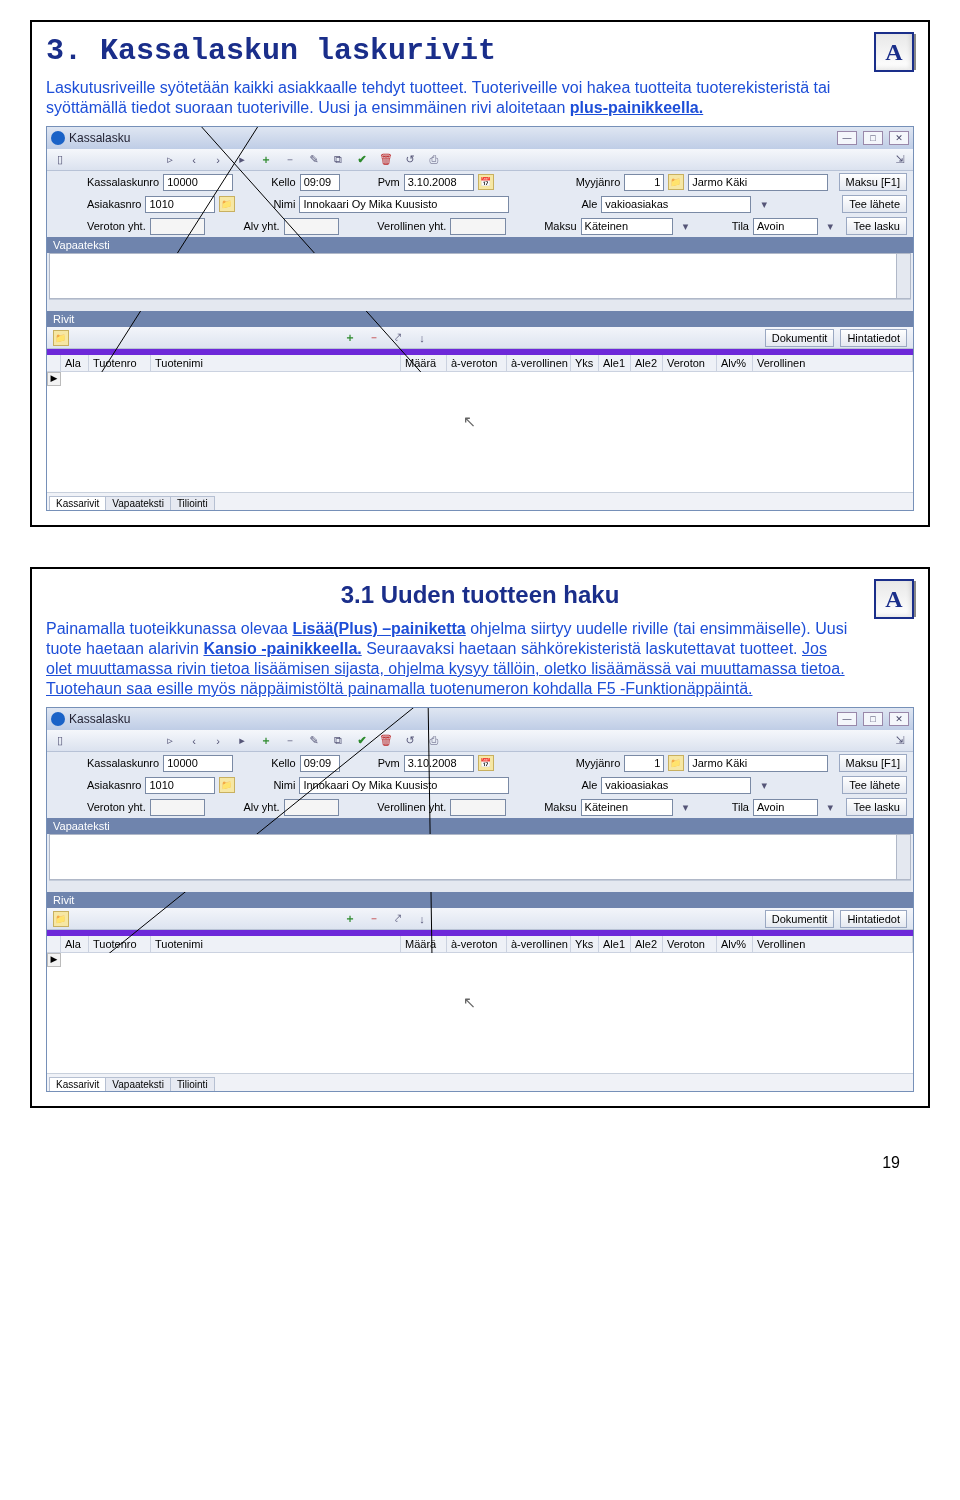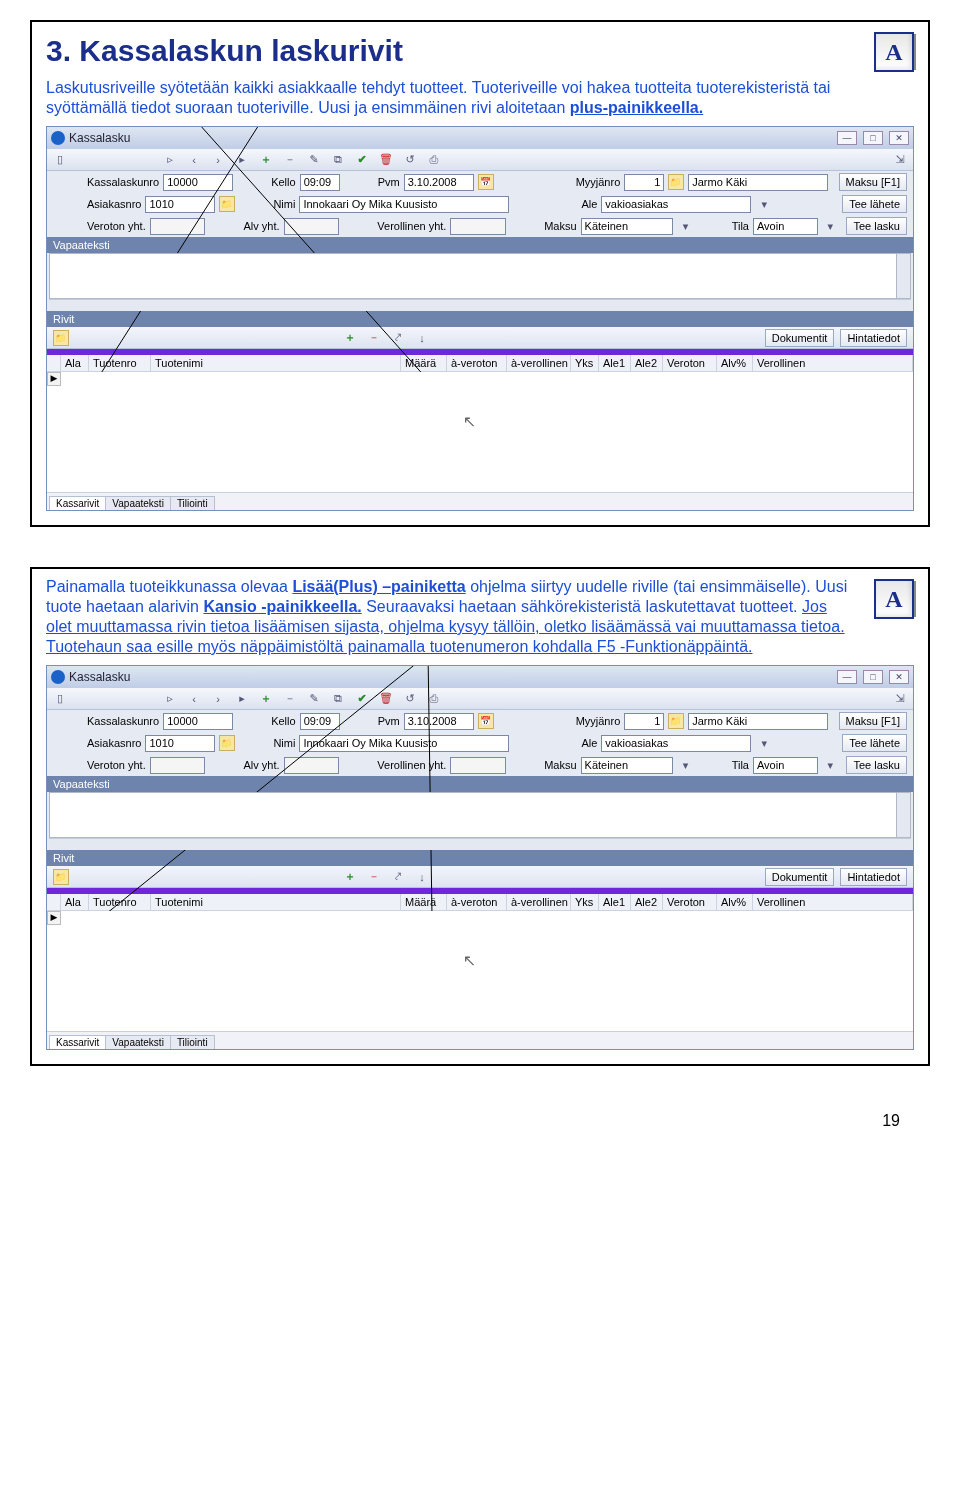--- a/index.html
+++ b/index.html
@@ -1,19 +1,19 @@
 <!DOCTYPE html>
 <html><head>
 <meta charset="utf-8">
 <style>
   * { box-sizing: border-box; margin: 0; padding: 0; }
   body { font-family: Arial, sans-serif; background: #fff; width: 960px; }
   .page { width: 960px; padding: 20px 30px; }
   .slide { border: 2px solid #000; margin-bottom: 40px; padding: 8px 14px 14px 14px; position: relative; }
-  .slide-title { font-size: 30px; color: #1a2e8a; margin: 4px 0 10px 0; }
+  .slide-title { font-size: 30px; color: #1a2e8a; margin: 4px 0 10px 0; font-family: Liberation Mono, monospace; }
   .slide-sub { font-size: 24px; color: #1a2e8a; margin: 4px 0 10px 0; }
   .logo-a { position: absolute; top: 10px; right: 14px; width: 40px; height: 40px; border: 2px solid #1a2e8a; background: linear-gradient(#e8e8e8,#fff); display:flex; align-items:center; justify-content:center; color:#1a2e8a; font-family: Georgia, serif; font-size: 24px; font-weight: bold; box-shadow: 4px 0 0 -2px #888, -2px -2px 4px rgba(0,0,0,.1) inset; }
   .intro { font-size: 16px; line-height: 1.25; color: #1d4ed8; margin-bottom: 8px; padding-right: 60px; }
   .u { text-decoration: underline; }
 
   
   .appwin { border: 1px solid #7690b8; background: #e5eaf3; margin-top: 6px; }
   .titlebar { height: 22px; background: linear-gradient(#dfe6f2,#bfcde6); display:flex; align-items:center; padding:0 4px; gap:4px; font-size:12px; color:#223; }
   .tb-icon { width:14px; height:14px; border-radius:50%; background:#1a62c7; display:inline-block; }
   .tb-sp { flex:1; }
@@ -176,20 +176,21 @@
     <div class="bottabs">
       <span class="btab">Kassarivit</span>
       <span class="btab inactive">Vapaateksti</span>
       <span class="btab inactive">Tiliointi</span>
     </div>
   </div>
 </div>
 
 <div class="slide" id="slide2">
   <div class="logo-a">A</div>
+  <h2 class="slide-sub" style="text-align:center">3.1 Uuden tuotteen haku</h2>
   <p class="intro">
     <span>Painamalla tuoteikkunassa olevaa </span><span class="u" style="font-weight:bold">Lisää(Plus) –painiketta</span><span> ohjelma siirtyy uudelle riville (tai ensimmäiselle). Uusi tuote haetaan alarivin </span><span class="u" style="font-weight:bold">Kansio -painikkeella.</span><span> Seuraavaksi haetaan sähkörekisteristä laskutettavat tuotteet. </span><span class="u">Jos olet muuttamassa rivin tietoa lisäämisen sijasta, ohjelma kysyy tällöin, oletko lisäämässä vai muuttamassa tietoa.</span><span class="u"> Tuotehaun saa esille myös näppäimistöltä painamalla tuotenumeron kohdalla F5 -Funktionäppäintä.</span>
   </p>
 
   <div class="appwin" style="position:relative">
     <svg class="anno" width="900" height="420">
       <line x1="380" y1="-80" x2="385" y2="250" stroke="#000" stroke-width="1"></line>
       <line x1="480" y1="-92" x2="44" y2="260" stroke="#000" stroke-width="1"></line>
     </svg>
     <div class="titlebar">

